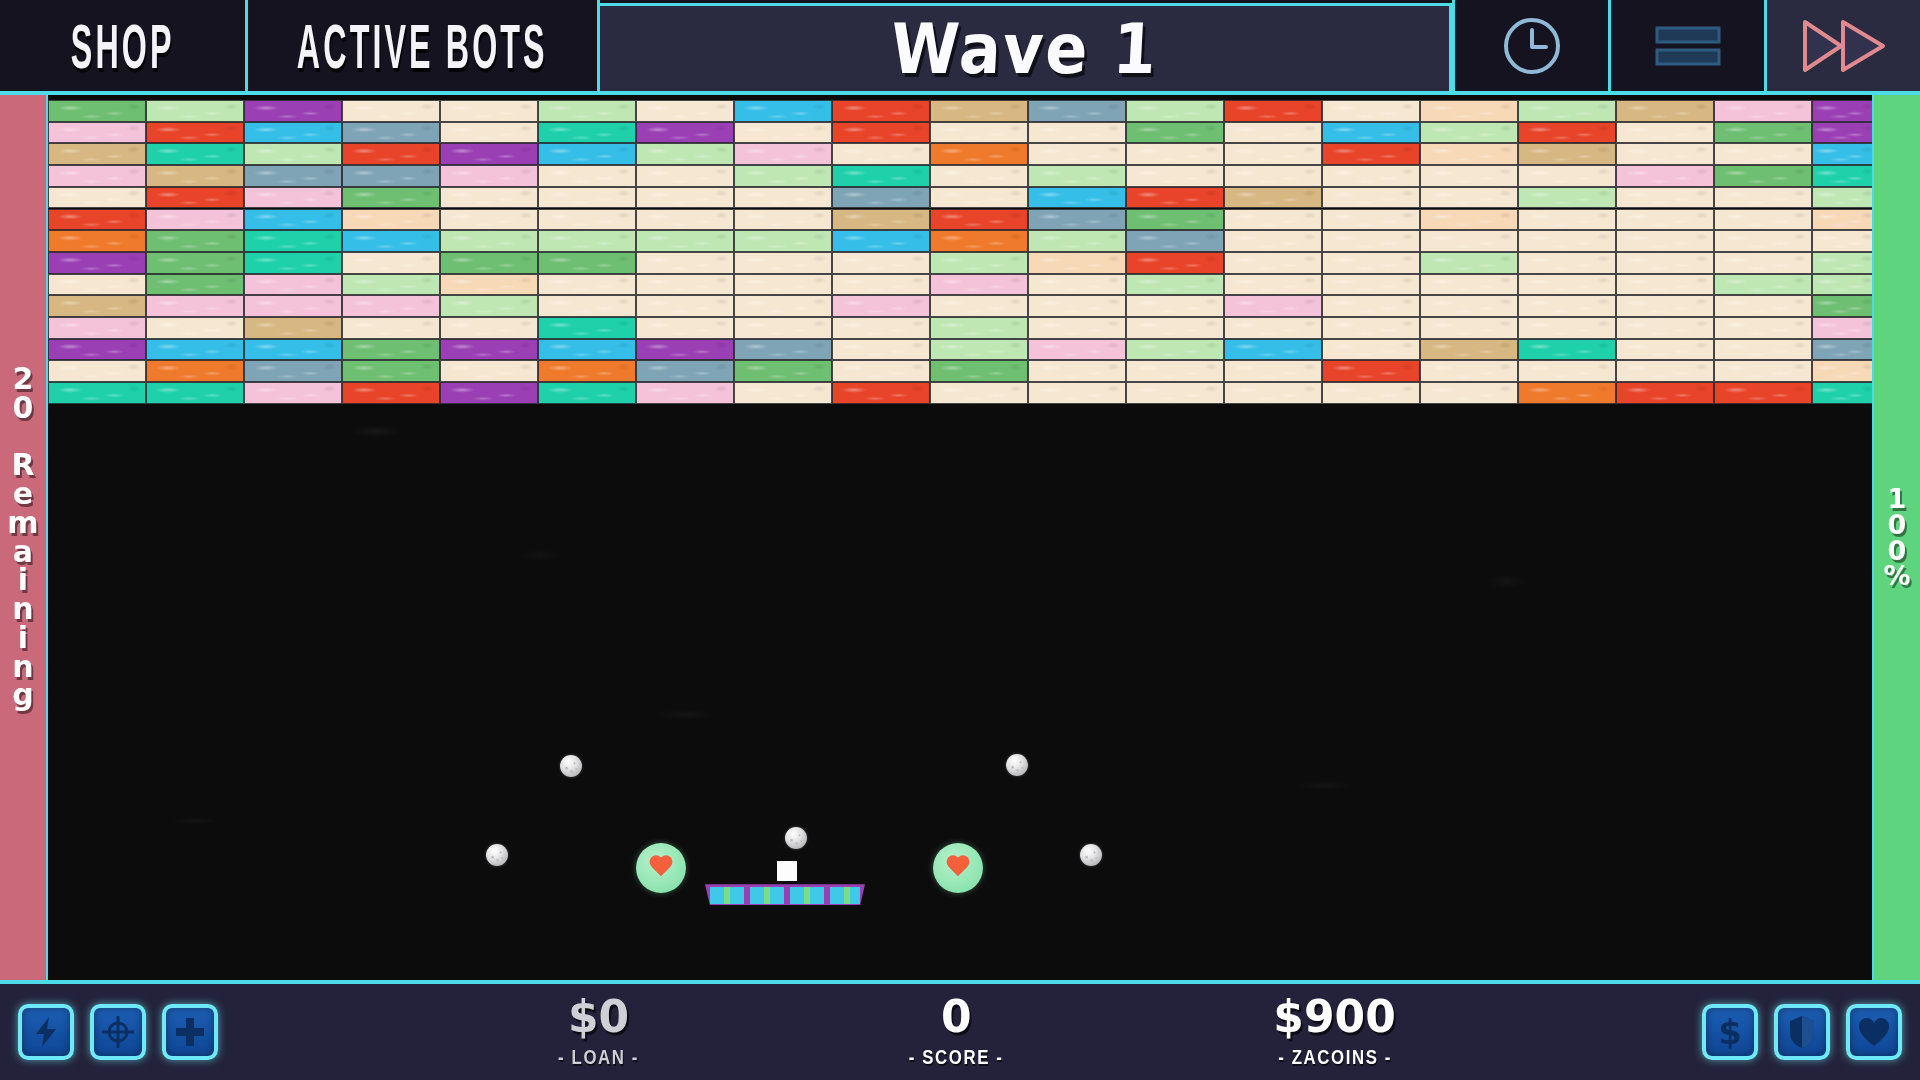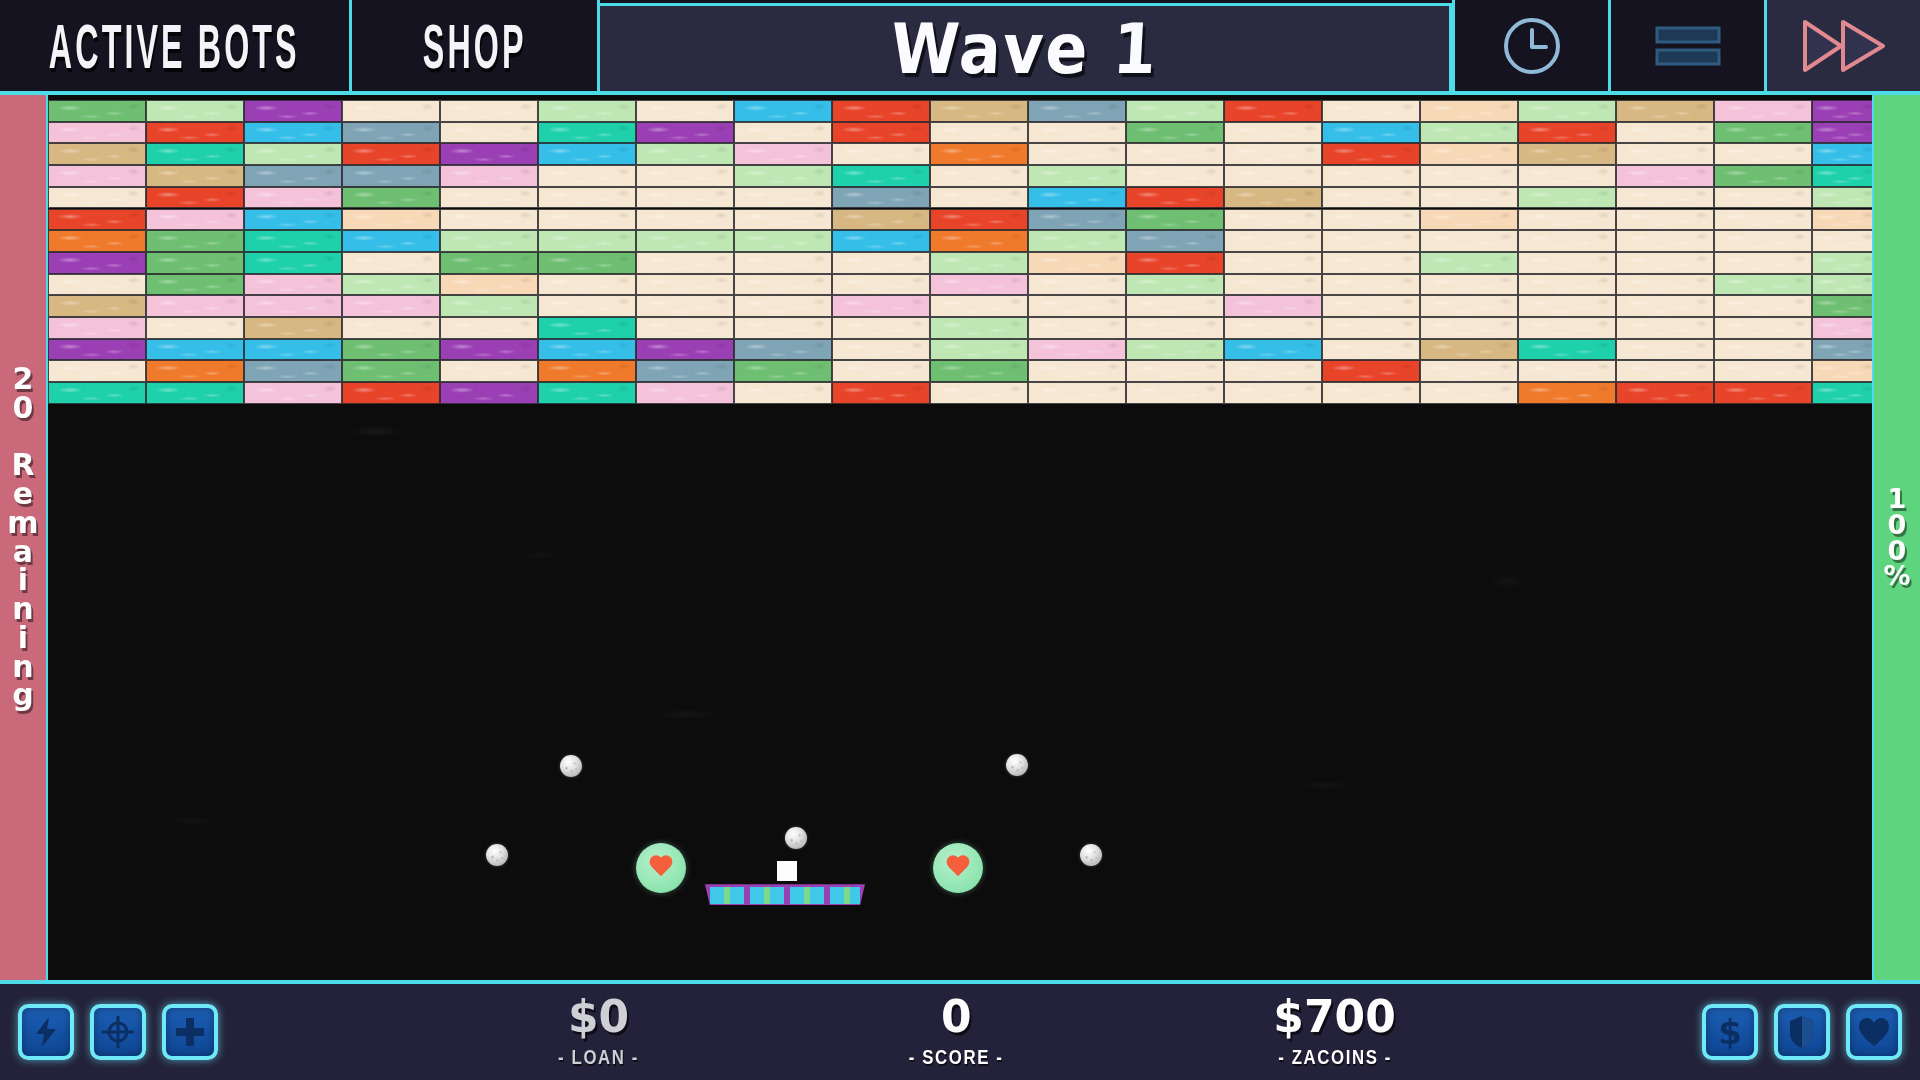--- a/index.html
+++ b/index.html
@@ -204,26 +204,26 @@
   #stat-coins .stat-val,#stat-coins .stat-lbl{ color:#ffffff; }
   .spacer{ flex:1 1 auto; }
 </style>
 </head>
 <body>
 
 <div id="app">
 
   <div class="topbar">
 
+    <div class="tb-btn" id="tb-shop">
+      <span class="tb-label">SHOP</span>
+    </div>
+
     <div class="tb-btn" id="tb-bots">
       <span class="tb-label">ACTIVE BOTS</span>
-    </div>
-
-    <div class="tb-btn" id="tb-shop">
-      <span class="tb-label">SHOP</span>
     </div>
 
 
     <div class="tb-wave">
       <span class="wave-text">Wave 1</span>
     </div>
 
     <div class="tb-icon">
       <svg width="66" height="66" viewBox="0 0 66 66">
         <circle cx="33" cy="33" r="26" fill="none" stroke="#8fb9d6" stroke-width="4"></circle>
@@ -588,21 +588,21 @@
       <div class="stat-val">$0</div>
       <div class="stat-lbl">- LOAN -</div>
     </div>
 
     <div class="stat" id="stat-score">
       <div class="stat-val">0</div>
       <div class="stat-lbl">- SCORE -</div>
     </div>
 
     <div class="stat" id="stat-coins">
-      <div class="stat-val">$700</div>
+      <div class="stat-val">$900</div>
       <div class="stat-lbl">- ZACOINS -</div>
     </div>
 
     <div class="spacer"></div>
 
     <div class="slot-group" id="slots-right">
       <div class="slot">
         <svg width="26" height="36" viewBox="0 0 26 36">
           <text x="13" y="30" font-size="34" font-weight="bold" text-anchor="middle" font-family="DejaVu Sans, sans-serif" fill="#0c2f63">$</text>
         </svg>

